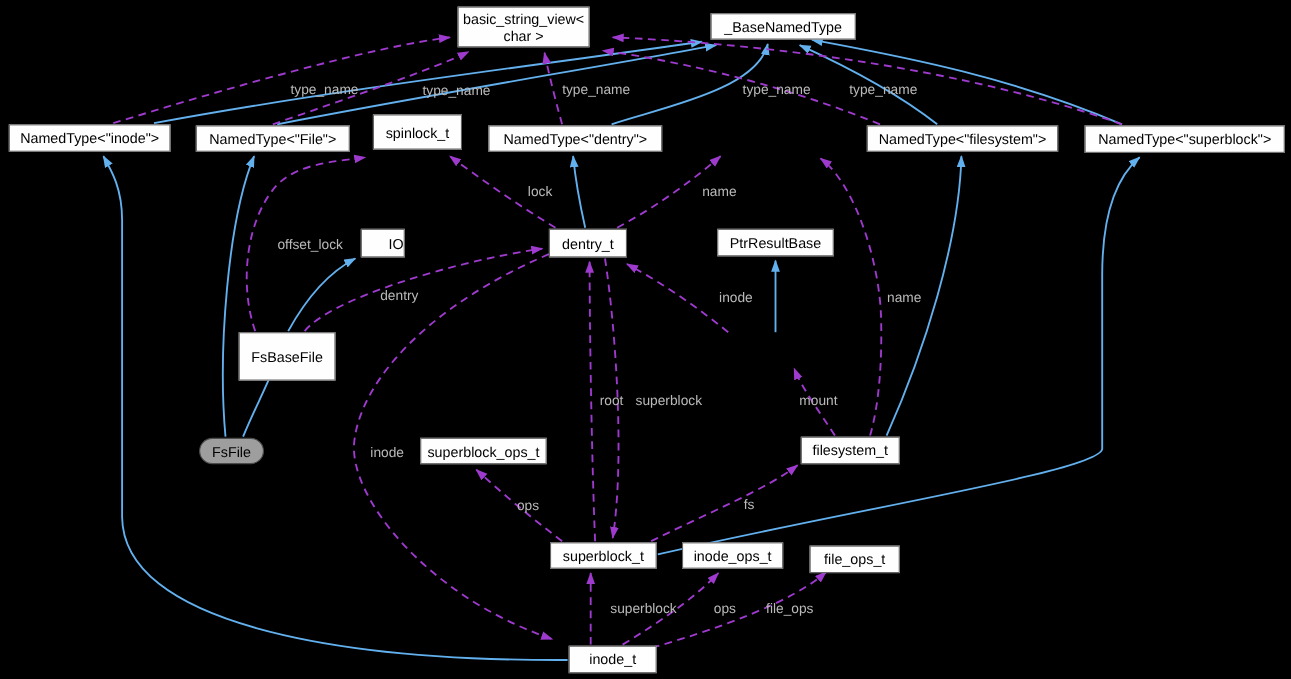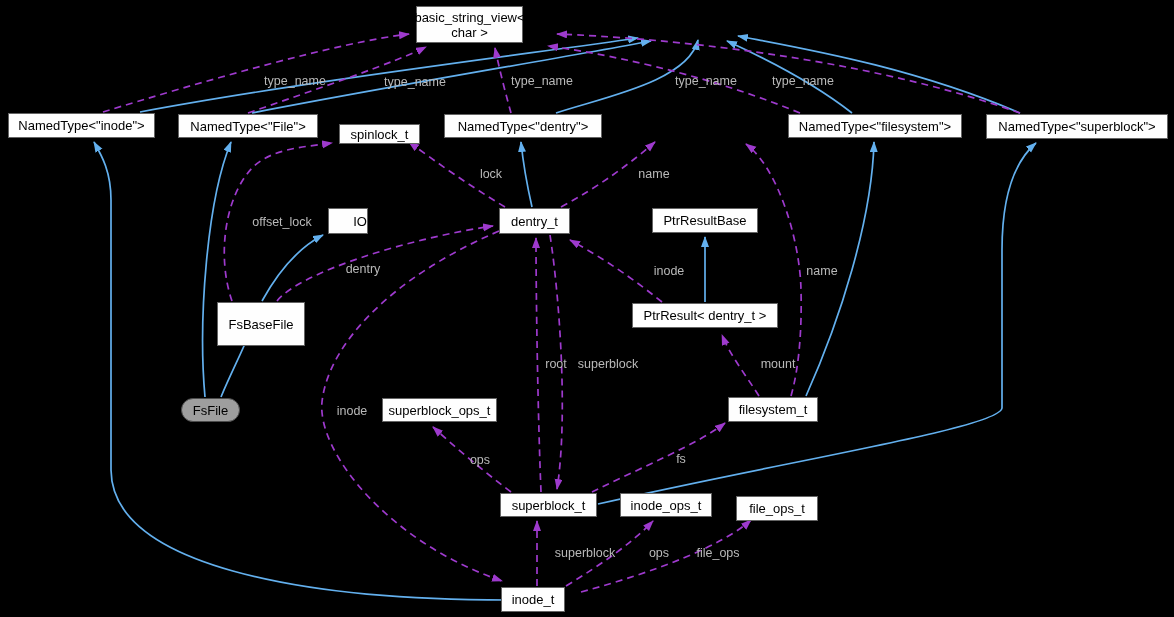--- a/index.html
+++ b/index.html
@@ -61,59 +61,59 @@
     <path class="edge edge-use" d="M 541,492 C 538,420 536,300 536,238" marker-end="url(#arr-p)"></path>
     <path class="edge edge-use" d="M 550,235 C 560,300 568,420 557,489" marker-end="url(#arr-p)"></path>
     <path class="edge edge-use" d="M 499,231 C 390,278 328,345 322,402 C 317,452 388,542 502,581" marker-end="url(#arr-p)"></path>
     <path class="edge edge-use" d="M 511,492 C 482,470 456,448 433,427" marker-end="url(#arr-p)"></path>
     <path class="edge edge-use" d="M 592,492 C 640,468 698,444 725,423" marker-end="url(#arr-p)"></path>
     <path class="edge edge-use" d="M 537,586 L 537,521" marker-end="url(#arr-p)"></path>
     <path class="edge edge-use" d="M 566,586 C 602,564 632,543 653,521" marker-end="url(#arr-p)"></path>
     <path class="edge edge-use" d="M 581,592 C 655,572 722,546 751,520" marker-end="url(#arr-p)"></path>
   </svg>
 
-  <div class="node" style="left:416px;top:6px;width:107px;height:37px;">
+  <div class="node" style="left:416px;top:6px;width:120px;height:37px;">
     <span class="two-line">
       <span>basic_string_view&lt;</span>
       <span>char &gt;</span>
     </span>
   </div>
+  <div class="node" style="left:646px;top:12px;width:132px;height:24px;">_BaseNamedType</div>
   <div class="node" style="left:8px;top:113px;width:147px;height:25px;">NamedType&lt;"inode"&gt;</div>
   <div class="node" style="left:178px;top:114px;width:140px;height:24px;">NamedType&lt;"File"&gt;</div>
-  <div class="node" style="left:339px;top:124px;width:81px;height:20px;">spinlock_t</div>
+  <div class="node" style="left:339px;top:104px;width:81px;height:32px;">spinlock_t</div>
   <div class="node" style="left:444px;top:114px;width:158px;height:24px;">NamedType&lt;"dentry"&gt;</div>
   <div class="node" style="left:788px;top:114px;width:174px;height:24px;">NamedType&lt;"filesystem"&gt;</div>
   <div class="node" style="left:986px;top:114px;width:182px;height:25px;">NamedType&lt;"superblock"&gt;</div>
   <div class="node" style="left:328px;top:208px;width:40px;height:26px;padding-left:24px;">IO</div>
   <div class="node" style="left:499px;top:208px;width:71px;height:26px;">dentry_t</div>
   <div class="node" style="left:652px;top:208px;width:106px;height:25px;">PtrResultBase</div>
   <div class="node" style="left:217px;top:302px;width:88px;height:44px;">FsBaseFile</div>
-  <div class="node" style="left:632px;top:303px;width:146px;height:25px;">PtrResult&lt; dentry_t &gt;</div>
   <div class="node highlight" style="left:181px;top:398px;width:59px;height:24px;">FsFile</div>
   <div class="node" style="left:382px;top:398px;width:115px;height:24px;text-align:center;">superblock_ops_t</div>
   <div class="node" style="left:728px;top:397px;width:90px;height:25px;">filesystem_t</div>
   <div class="node" style="left:500px;top:493px;width:97px;height:24px;">superblock_t</div>
   <div class="node" style="left:620px;top:493px;width:92px;height:24px;">inode_ops_t</div>
   <div class="node" style="left:736px;top:496px;width:82px;height:25px;">file_ops_t</div>
-  <div class="node" style="left:501px;top:587px;width:64px;height:25px;">inode_t</div>
+  <div class="node" style="left:517px;top:587px;width:80px;height:25px;">inode_t</div>
 
   <div class="elabel" style="left:295px;top:81px;">type_name</div>
   <div class="elabel" style="left:415px;top:82px;">type_name</div>
   <div class="elabel" style="left:542px;top:81px;">type_name</div>
   <div class="elabel" style="left:706px;top:81px;">type_name</div>
   <div class="elabel" style="left:803px;top:81px;">type_name</div>
   <div class="elabel" style="left:491px;top:174px;">lock</div>
   <div class="elabel" style="left:654px;top:174px;">name</div>
   <div class="elabel" style="left:282px;top:222px;">offset_lock</div>
   <div class="elabel" style="left:337px;top:269px;margin-left:26px;">dentry</div>
   <div class="elabel" style="left:669px;top:271px;">inode</div>
   <div class="elabel" style="left:822px;top:271px;">name</div>
   <div class="elabel" style="left:556px;top:364px;">root</div>
   <div class="elabel" style="left:608px;top:364px;">superblock</div>
-  <div class="elabel" style="left:770px;top:364px;padding-left:16px;">mount</div>
+  <div class="elabel" style="left:736px;top:364px;padding-left:16px;">mount</div>
   <div class="elabel" style="left:352px;top:411px;">inode</div>
   <div class="elabel" style="left:480px;top:460px;">ops</div>
   <div class="elabel" style="left:681px;top:459px;">fs</div>
   <div class="elabel" style="left:585px;top:553px;">superblock</div>
   <div class="elabel" style="left:659px;top:553px;">ops</div>
   <div class="elabel" style="left:718px;top:553px;">file_ops</div>
 
 </div>
 
 </body></html>

